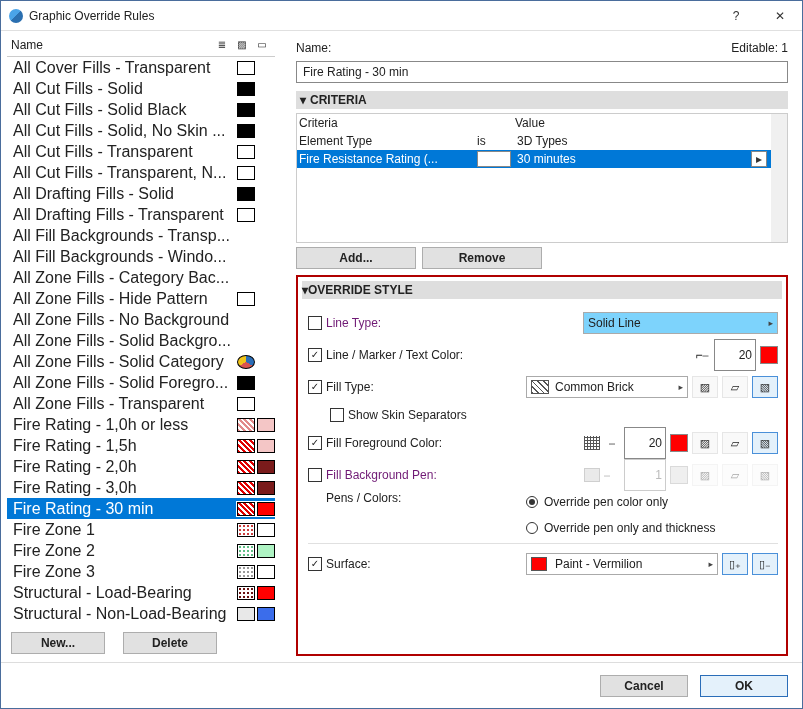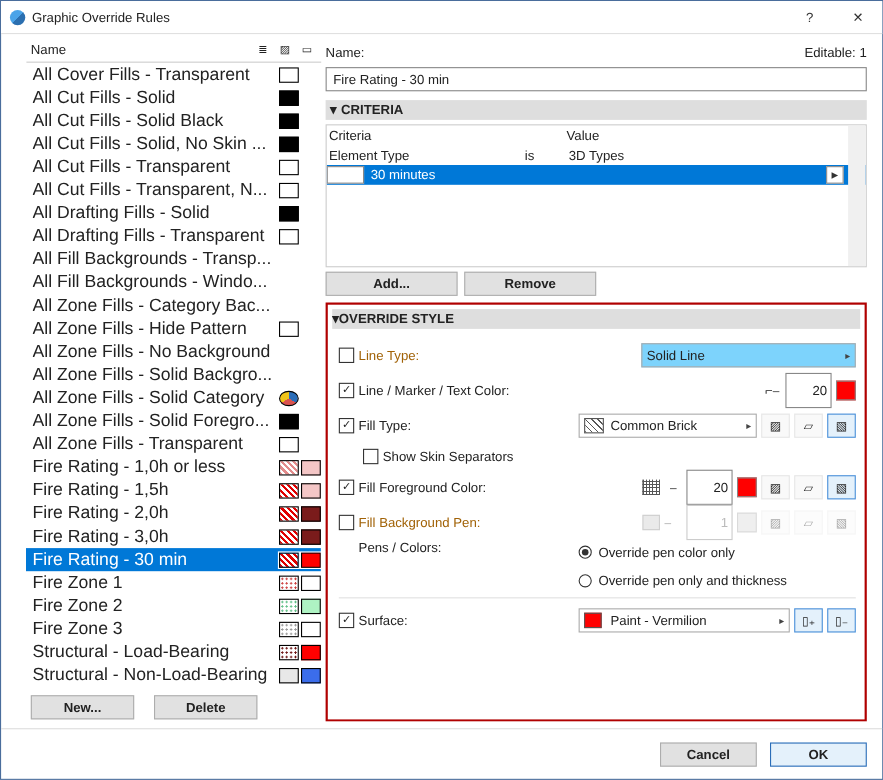--- a/index.html
+++ b/index.html
@@ -15,21 +15,21 @@
     --darkred:#7a1b1b;
     --framered:#b00000;
   }
   *{box-sizing:border-box;font-family:"Segoe UI",Tahoma,Arial,sans-serif;font-size:12px;color:#222;}
   html,body{margin:0;padding:0;background:#fff;}
   .window{width:803px;height:709px;border:1px solid #4a6d9c;position:relative;display:flex;flex-direction:column;}
   .titlebar{height:30px;background:#fff;display:flex;align-items:center;border-bottom:1px solid #e0e0e0;}
   .titlebar .appicon{width:14px;height:14px;margin:0 6px 0 8px;background:linear-gradient(135deg,#4aa3e8 50%,#2b6fb0 50%);border-radius:50%;}
   .titlebar .title{flex:1;font-size:12px;}
   .titlebar .btn{width:44px;height:30px;display:flex;align-items:center;justify-content:center;color:#333;}
-  .body{flex:1;display:flex;padding:6px;gap:0;overflow:hidden;margin-left:17px;}
+  .body{flex:1;display:flex;padding:6px;gap:17px;overflow:hidden;}
   .left{width:268px;display:flex;flex-direction:column;border-right:0;}
   .left-header{display:flex;align-items:center;height:20px;padding:0 4px 4px 4px;border-bottom:1px solid #ccc;}
   .left-header .hname{flex:1;font-size:12px;}
   .col-ico{width:18px;height:14px;display:inline-flex;align-items:center;justify-content:center;margin-left:2px;}
   .rule-list{flex:1;overflow:hidden;position:relative;}
   .rules{overflow-y:auto;position:absolute;inset:0;}
   .rule{display:flex;align-items:center;height:21px;padding-left:6px;}
   .rule .rname{flex:1;white-space:nowrap;overflow:hidden;text-overflow:ellipsis;font-size:16px;}
   .rule .sw{width:18px;height:14px;border:1px solid #000;margin-left:2px;}
   .rule.sel{background:var(--blue);}
@@ -56,21 +56,21 @@
   .crit-row.active *{color:#fff;}
   .crit-row.active .opsel{background:#fff;color:#333;border:1px solid #888;height:16px;width:34px;font-size:11px;display:inline-flex;align-items:center;justify-content:space-evenly;}
   .crit-row.active .valend{width:16px;height:16px;background:#fff;border:1px solid #888;display:inline-flex;align-items:center;justify-content:center;color:#333;}
   .crit-btns{display:flex;margin:4px 8px 6px 4px;gap:6px;}
   .crit-btns .btnstd{width:120px;}
   .override-frame{border:2px solid var(--framered);margin:0 8px 0 4px;flex:1;padding:8px 8px 4px 10px;display:flex;flex-direction:column;overflow:hidden;}
   .ov-h{background:var(--sectionhdr);height:18px;display:flex;align-items:center;font-weight:600;font-size:11px;margin:-4px -4px 8px -6px;}
   .ov-row{display:flex;align-items:center;min-height:32px;}
   .ov-row .cbx{width:14px;height:14px;border:1px solid #333;margin-right:4px;display:inline-flex;align-items:center;justify-content:center;font-size:10px;line-height:1;}
   .ov-row .rlabel{flex:0 0 200px;}
-  .ov-row .rlabel.dim{color:#a16207;}
+  .ov-row .rlabel.dim{color:#701a75;}
   .ov-row .ctl{flex:1;display:flex;align-items:center;gap:4px;justify-content:flex-end;}
   .combo{border:1px solid #aaa;height:22px;display:flex;align-items:center;padding:0 4px;flex:1;max-width:195px;background:#f3f3f3;}
   .combo .arrow{margin-left:auto;font-size:9px;color:#444;}
   .combo.dim{color:#aaa;background:#7dd3fc;}
   .penbox{width:42px;height:32px;border:1px solid #888;display:flex;align-items:center;justify-content:flex-end;padding:0 3px;background:#fff;}
   .penbox.dim{color:#bbb;border-color:#ccc;}
   .swatch{width:18px;height:18px;border:1px solid #888;}
   .swatch.dim{opacity:.3;}
   .ico-btn{width:26px;height:22px;border:1px solid #e6e6e6;background:#f9f9f9;display:flex;align-items:center;justify-content:center;font-size:11px;}
   .ico-btn.active{border:1px solid #4a90d9;background:#e4f1fb;}
@@ -295,20 +295,21 @@
           <span class="c2"></span>
           <span>Value</span>
         </div>
         <div id="critrows">
             <div class="crit-row">
               <span class="c1">Element Type</span>
               <span class="c2">is</span>
               <span class="c3" style="display: flex; align-items: center;">3D Types</span>
             </div>
             <div class="crit-row active">
+              <span class="c1">Fire Resistance Rating (...</span>
               <span class="c2"><span class="opsel">
                   <span>is</span>
                   <span style="font-size:8px;">▸</span>
                 </span></span>
               <span class="c3" style="display: flex; align-items: center;">30 minutes<span class="valend" style="margin-left: auto; margin-right: 20px;">▸</span></span>
             </div>
           </div>
         <div class="scroll-right"></div>
       </div>
 

